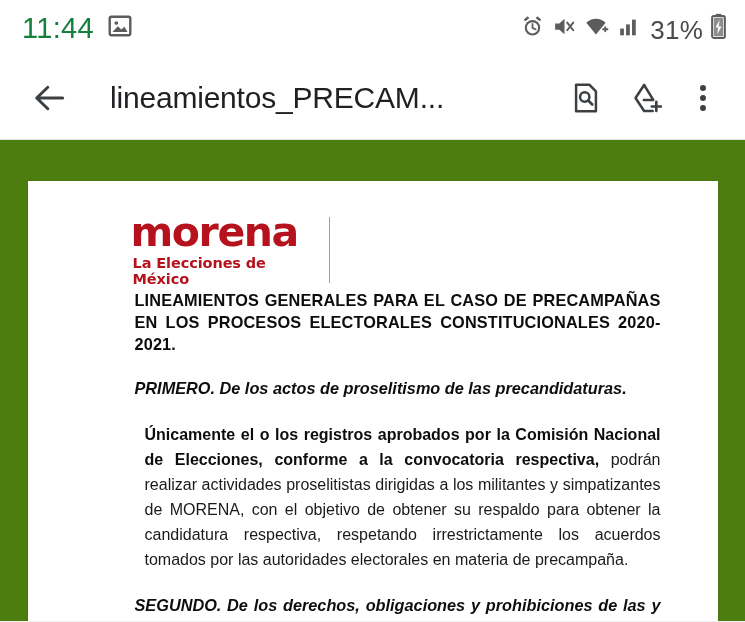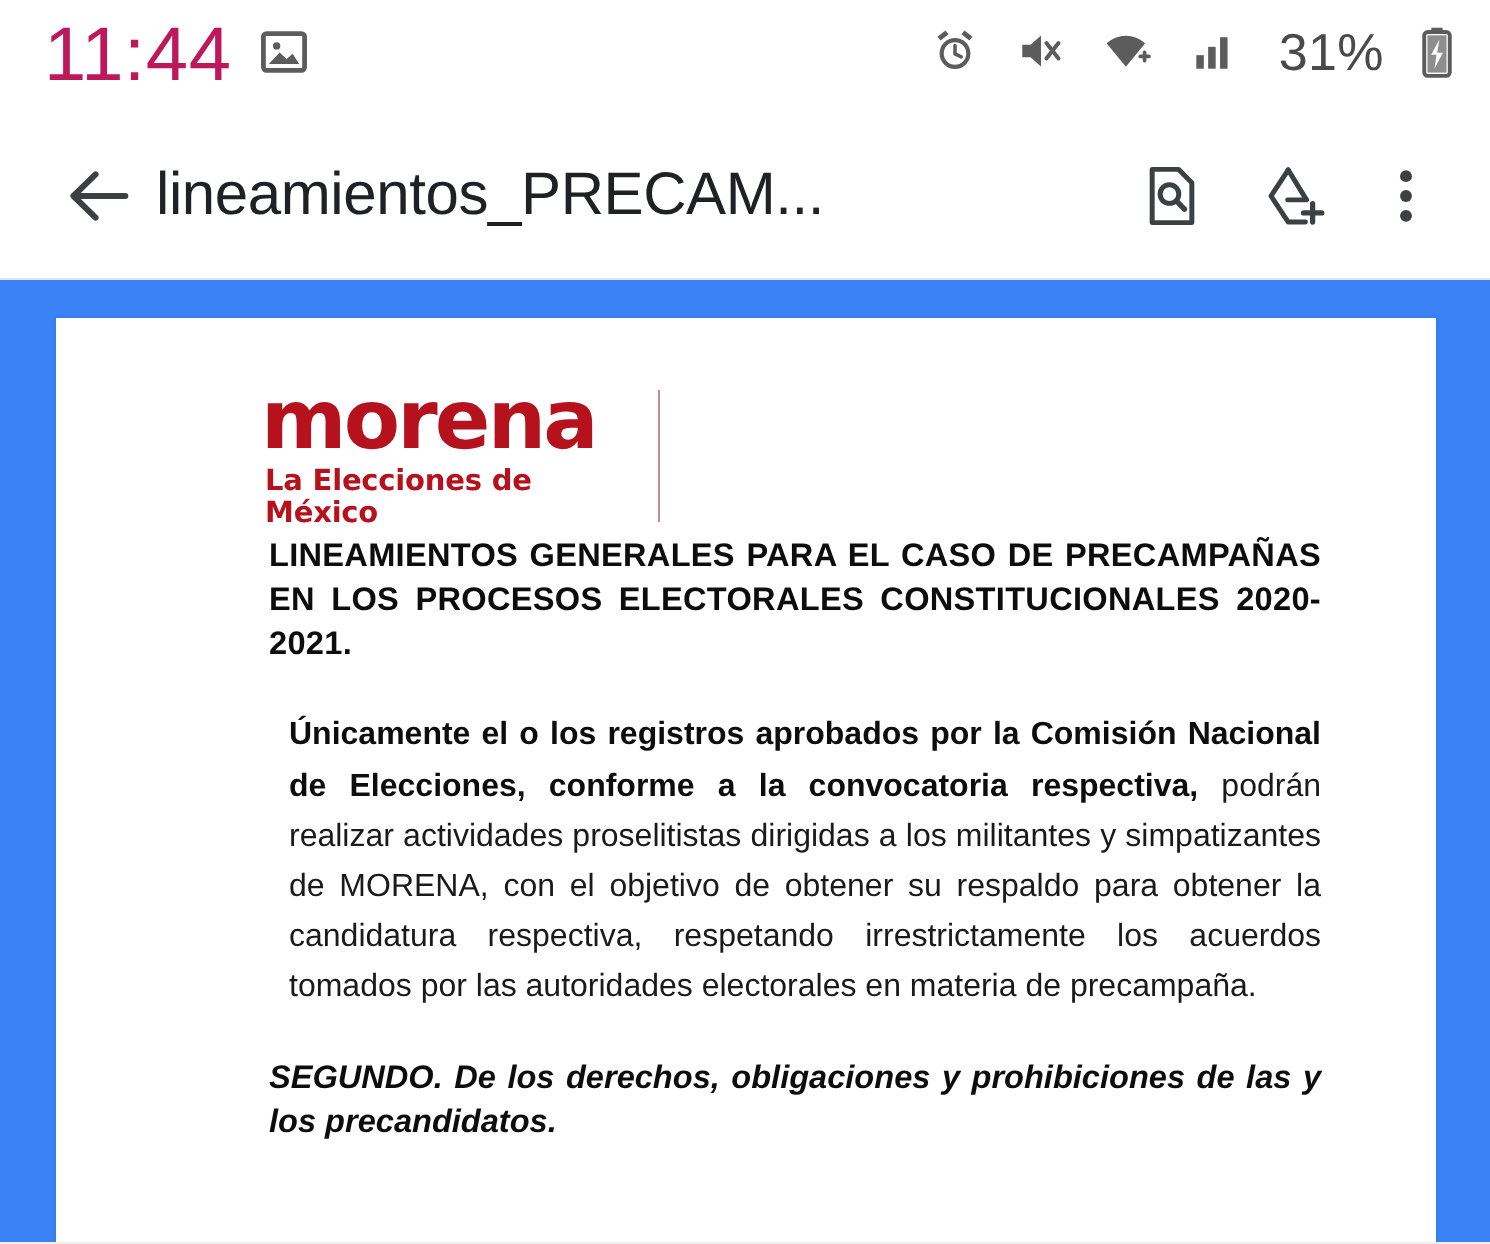--- a/index.html
+++ b/index.html
@@ -28,30 +28,30 @@
     align-items: center;
     justify-content: space-between;
     padding: 0 18px 0 22px;
   }
   .status-left {
     display: flex;
     align-items: center;
     gap: 13px;
   }
   .status-clock {
-    font-size: 38px;
-    color: #be185d;
+    font-size: 29px;
+    color: #15803d;
     letter-spacing: 0.3px;
     font-weight: 400;
     line-height: 1;
   }
   .status-right {
     display: flex;
-    align-items: flex-start;
-    gap: 18px;
+    align-items: flex-end;
+    gap: 7px;
   }
   .battery-text {
     font-size: 26px;
     color: #4a4a4a;
     letter-spacing: 0.2px;
     line-height: 1;
     margin-left: 3px;
   }
   .sicon { display: block; }
 
@@ -72,41 +72,42 @@
     align-items: center;
     justify-content: center;
     flex: 0 0 auto;
     cursor: pointer;
   }
   .tb-title {
     flex: 1 1 auto;
     font-size: 30px;
     color: #202124;
     font-weight: 400;
+    margin-left: 32px;
     white-space: nowrap;
     overflow: hidden;
     letter-spacing: -0.2px;
   }
   .tb-action {
     width: 62px;
     height: 62px;
     display: flex;
     align-items: center;
     justify-content: center;
     flex: 0 0 auto;
     cursor: pointer;
   }
   .tb-action.menu { width: 48px; }
 
   
   .doc-scroll {
     position: relative;
     height: calc(622px - 56px - 85px);
-    background: #3b82f6;
-    padding-top: 19px;
+    background: #4d7c0f;
+    padding-top: 41px;
     overflow: hidden;
   }
   .page {
     position: relative;
     width: 690px;
     margin: 0 auto;
     background: #ffffff;
     min-height: 600px;
     box-shadow: 0 0 2px rgba(0,0,0,0.10);
     padding: 30px 0 0 0;
@@ -293,20 +294,23 @@
         </div>
         <div class="logo-divider"></div>
       </div>
 
       <div class="doc-body">
 
         <div class="p-title">
           <span>LINEAMIENTOS GENERALES PARA EL CASO DE PRECAMPAÑAS EN LOS PROCESOS ELECTORALES CONSTITUCIONALES 2020-2021.</span>
         </div>
 
+        <div class="p-head-italic">
+          <span>PRIMERO. De los actos de proselitismo de las precandidaturas.</span>
+        </div>
 
         <div class="p-para">
           <b>Únicamente el o los registros aprobados por la Comisión Nacional de Elecciones, conforme a la convocatoria respectiva,</b><span> podrán realizar actividades proselitistas dirigidas a los militantes y simpatizantes de MORENA, con el objetivo de obtener su respaldo para obtener la candidatura respectiva, respetando irrestrictamente los acuerdos tomados por las autoridades electorales en materia de precampaña.</span>
         </div>
 
         <div class="p-head-italic">
           <span>SEGUNDO. De los derechos, obligaciones y prohibiciones de las y los precandidatos.</span>
         </div>
 
       </div>

